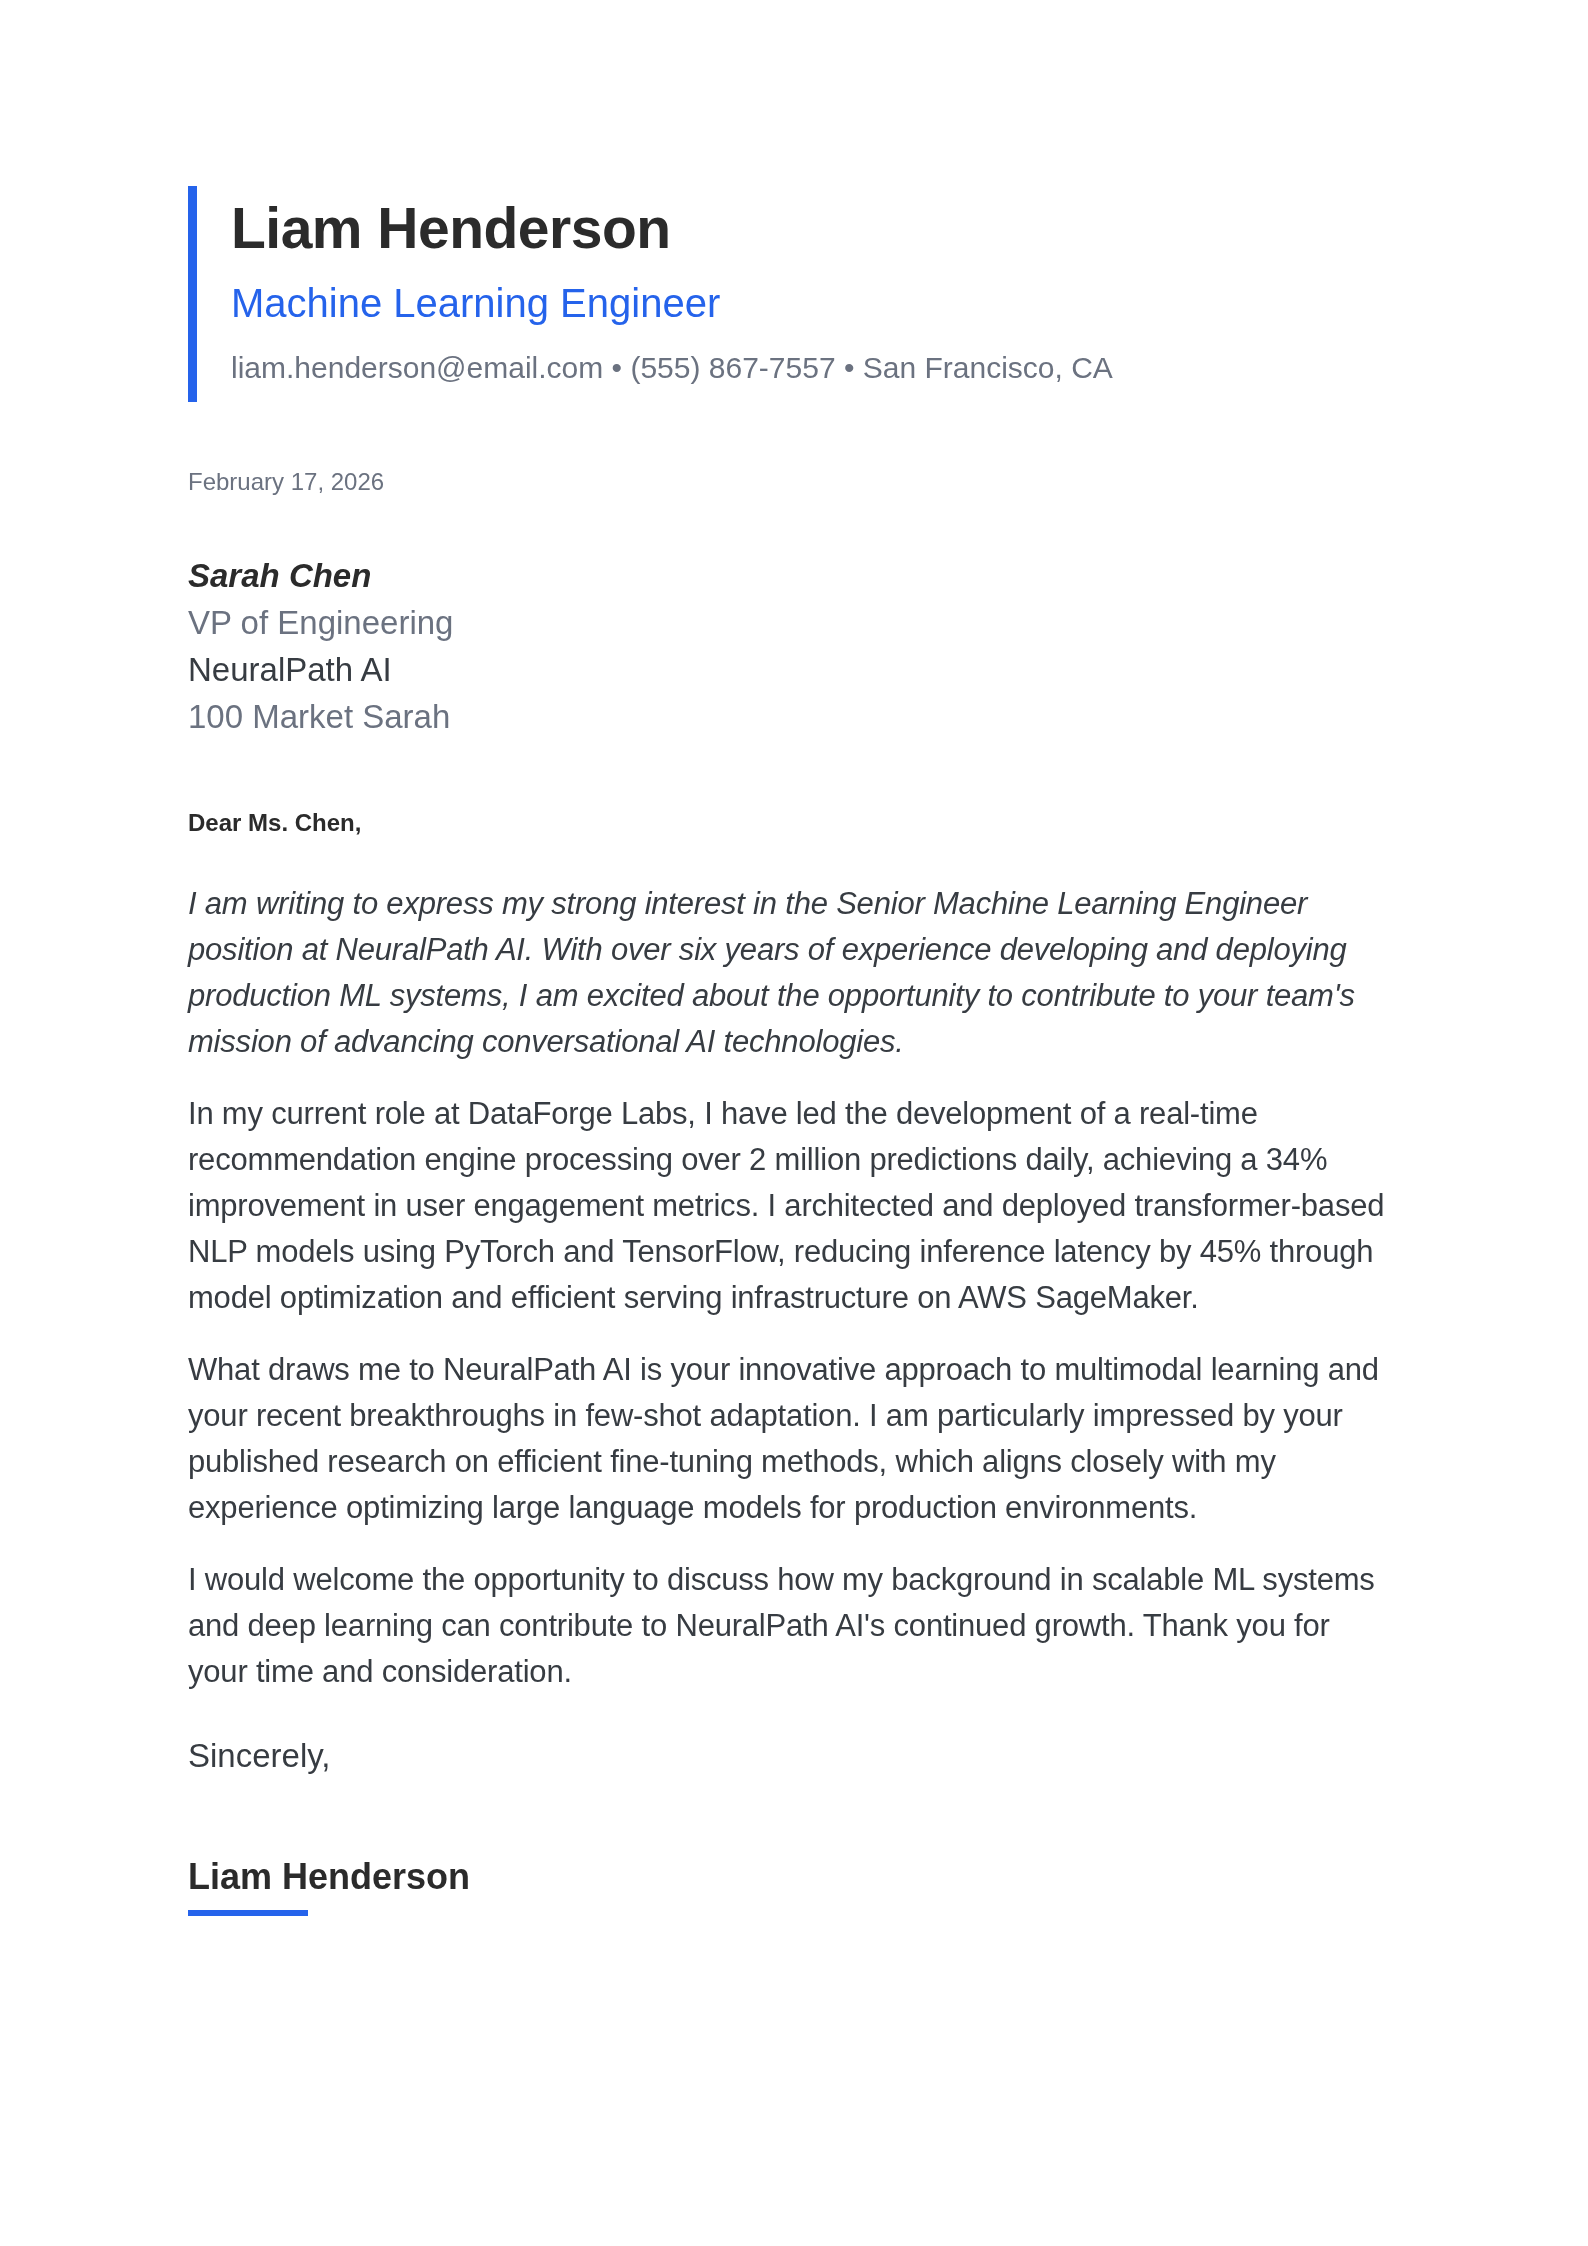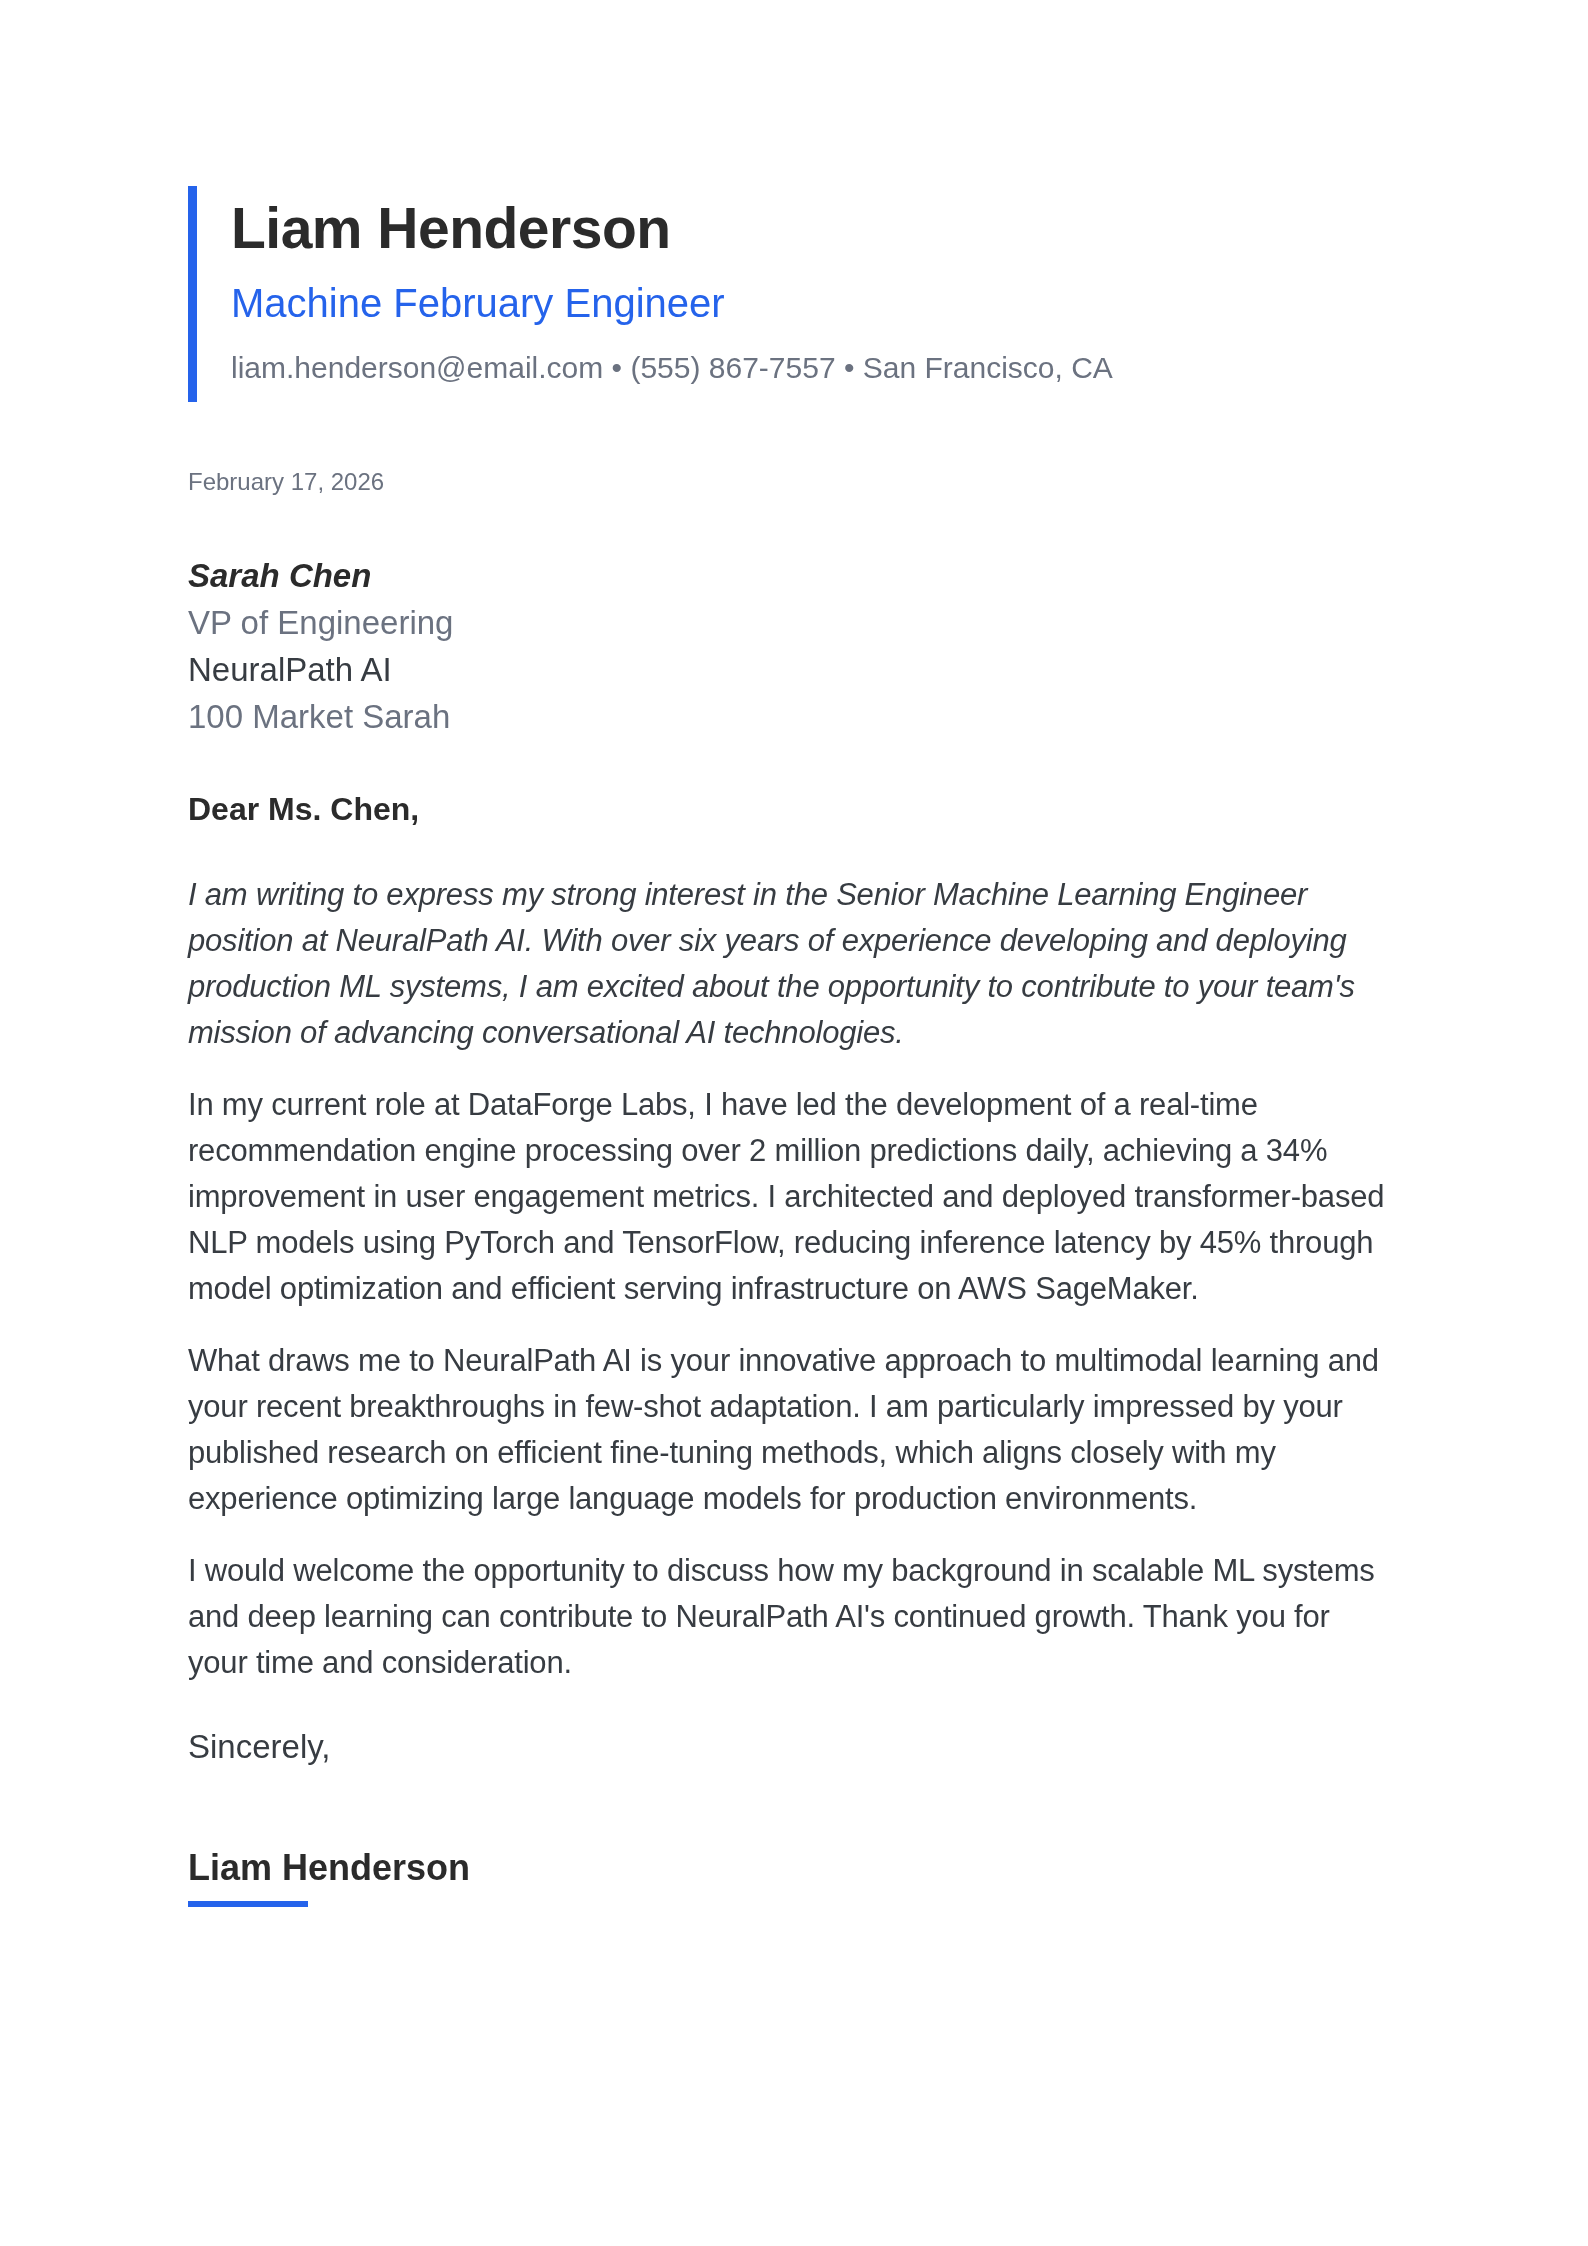--- a/index.html
+++ b/index.html
@@ -54,22 +54,22 @@
     line-height: 47px;
   }
   .recipient .r-name {
     font-weight: bold;
     color: var(--color-heading_text, #2b2b2b);
     font-style: italic;
   }
   .recipient .r-muted { color: var(--color-muted_text, #6b7280); }
   .recipient .r-company { color: var(--color-body_text, #373c42); }
   .salutation {
-    margin-top: 50px;
-    font-size: 32px;
+    margin-top: 69px;
+    font-size: 24px;
     line-height: 1.2;
     font-weight: bold;
     color: var(--color-heading_text, #2b2b2b);
   }
   .body-para {
     margin-top: 26px;
     max-width: 1210px;
     font-size: 31px;
     line-height: 46px;
     letter-spacing: -0.2px;
@@ -96,21 +96,21 @@
     background: var(--color-accent, #2563eb);
   }
 </style>
 </head>
 <body>
 
 <div class="page">
 
   <header class="header">
     <h1 class="candidate-name">Liam Henderson</h1>
-    <div class="candidate-title">Machine February Engineer</div>
+    <div class="candidate-title">Machine Learning Engineer</div>
     <div class="contact-info">liam.henderson@email.com • (555) 867-7557 • San Francisco, CA</div>
   </header>
 
   <div class="letter-date">February 17, 2026</div>
 
   <div class="recipient">
     <div class="r-name">Sarah Chen</div>
     <div class="r-muted">VP of Engineering</div>
     <div class="r-company">NeuralPath AI</div>
     <div class="r-muted">100 Market Sarah</div>

